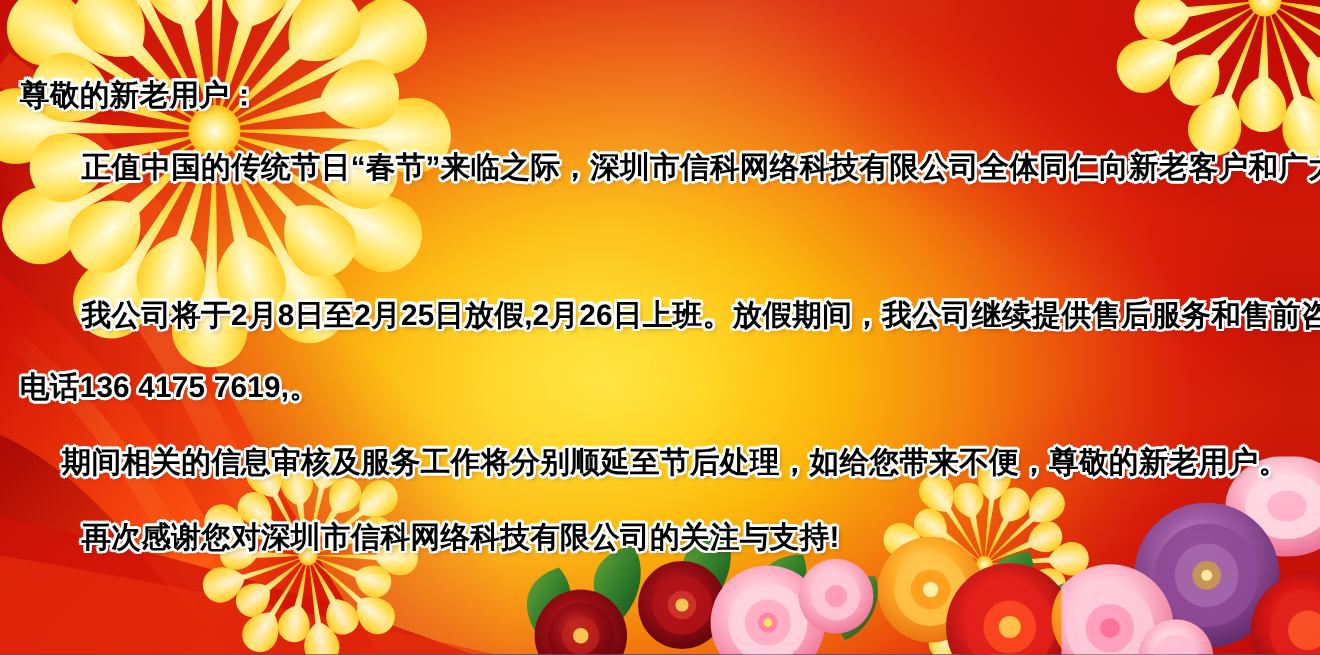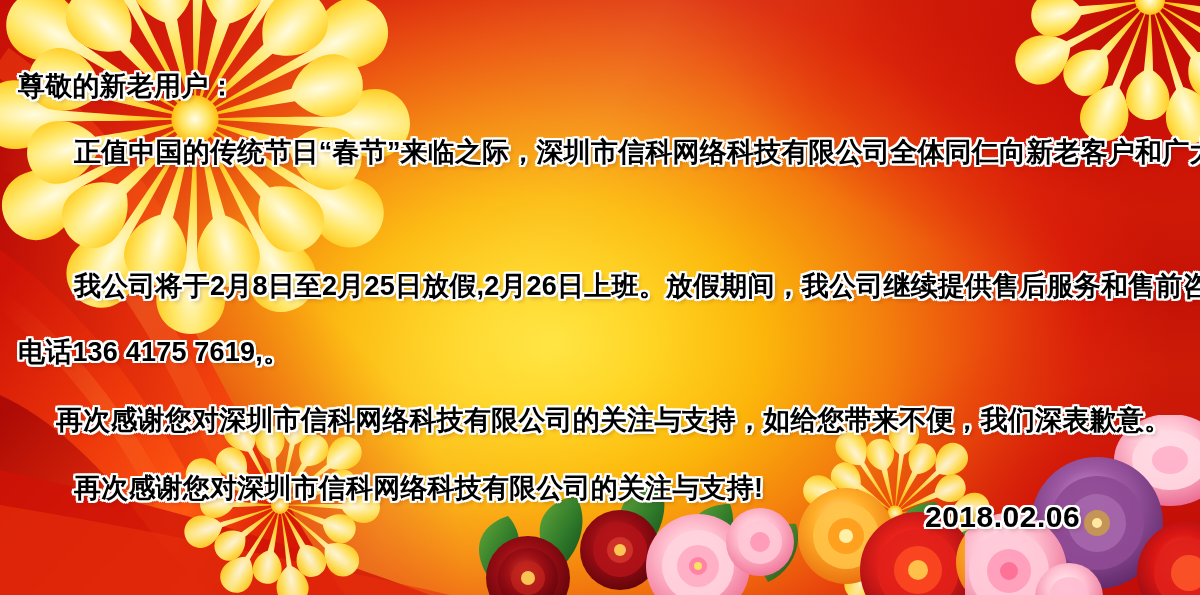--- a/index.html
+++ b/index.html
@@ -446,20 +446,19 @@
   </svg>
 
   <div class="content">
     <div class="line l-salutation">尊敬的新老用户：</div>
 
     <div class="line l-p1a">正值中国的传统节日“春节”来临之际，深圳市信科网络科技有限公司全体同仁向新老客户和广大</div>
 
     <div class="line l-p2a">我公司将于2月8日至2月25日放假,2月26日上班。放假期间，我公司继续提供售后服务和售前咨询，</div>
     <div class="line l-p2b">电话136 4175 7619,。</div>
 
-    <div class="line l-p3">再次感谢您对深圳市信科网络科技有限公司的关注与支持，如给您带来不便，我们深表歉意。</div>
+    <div class="line l-p3">期间相关的信息审核及服务工作将分别顺延至节后处理，如给您带来不便，尊敬的新老用户。</div>
 
     <div class="line l-p4">再次感谢您对深圳市信科网络科技有限公司的关注与支持!</div>
 
-    <div class="line l-date">2018.02.06</div>
   </div>
 
 </div>
 
 </body></html>

